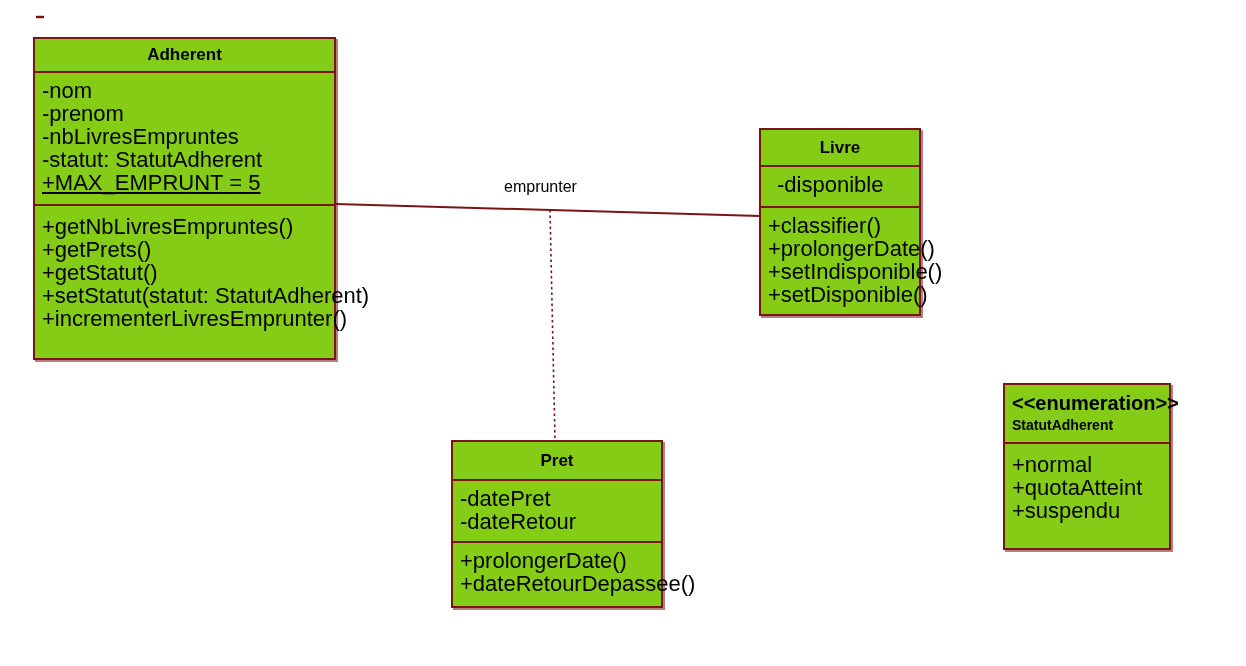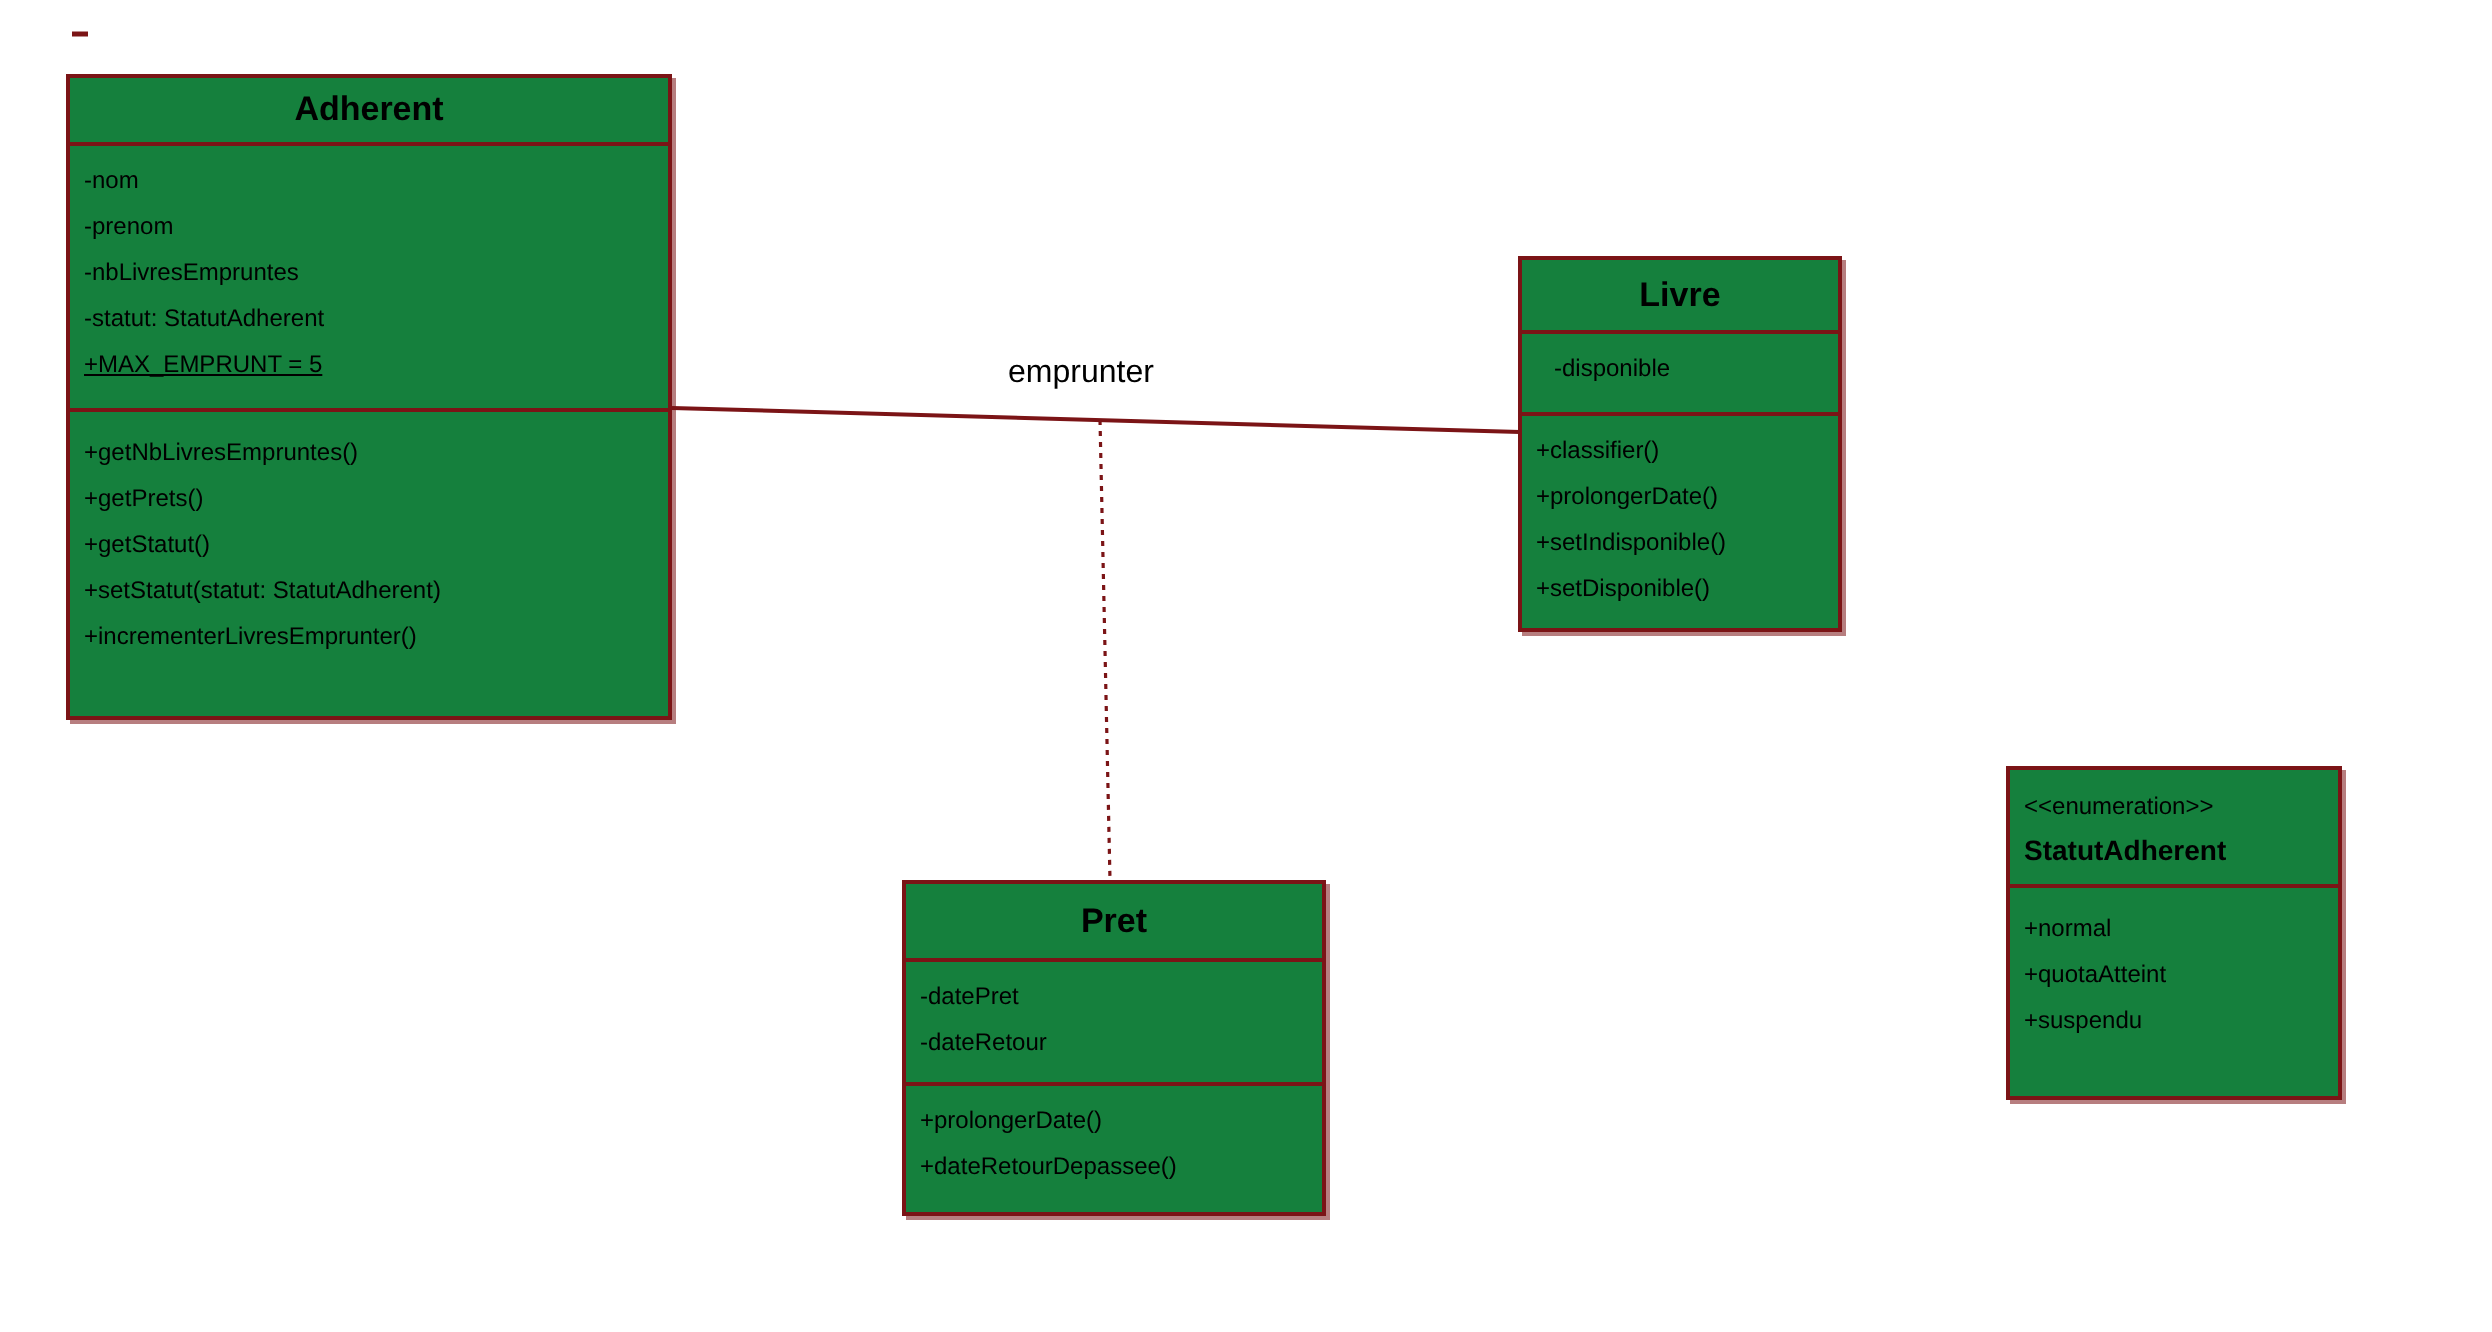--- a/index.html
+++ b/index.html
@@ -14,21 +14,21 @@
     width: 1246px; height: 666px;
   }
   #connector-layer {
     position: absolute;
     left: 0; top: 0;
     width: 1246px; height: 666px;
     pointer-events: none;
   }
   .uml-class {
     position: absolute;
-    background: #15803d;
+    background: #84cc16;
     border: 2px solid #7B1416;
     box-shadow: 2px 2px 0 rgba(123, 20, 22, 0.55);
     color: #000;
     display: flex;
     flex-direction: column;
   }
   .uml-title {
     font-weight: bold;
     font-size: 17px;
     text-align: center;
@@ -38,32 +38,32 @@
     justify-content: center;
     flex: 0 0 auto;
   }
   .uml-title.left-align {
     flex-direction: column;
     align-items: flex-start;
     justify-content: center;
     padding-left: 7px;
   }
   .stereotype {
-    font-weight: normal;
-    font-size: 12px;
+    font-weight: bold;
+    font-size: 20px;
     line-height: 22px;
   }
   .enum-name {
     font-weight: bold;
     font-size: 14px;
     line-height: 22px;
   }
   .uml-section {
     padding: 6px 6px 0 7px;
-    font-size: 12px;
+    font-size: 22px;
     flex: 0 0 auto;
   }
   .uml-section.last {
     border-top: 2px solid #7B1416;
     flex: 1 1 auto;
   }
   .uml-line {
     line-height: 23px;
     white-space: nowrap;
   }

